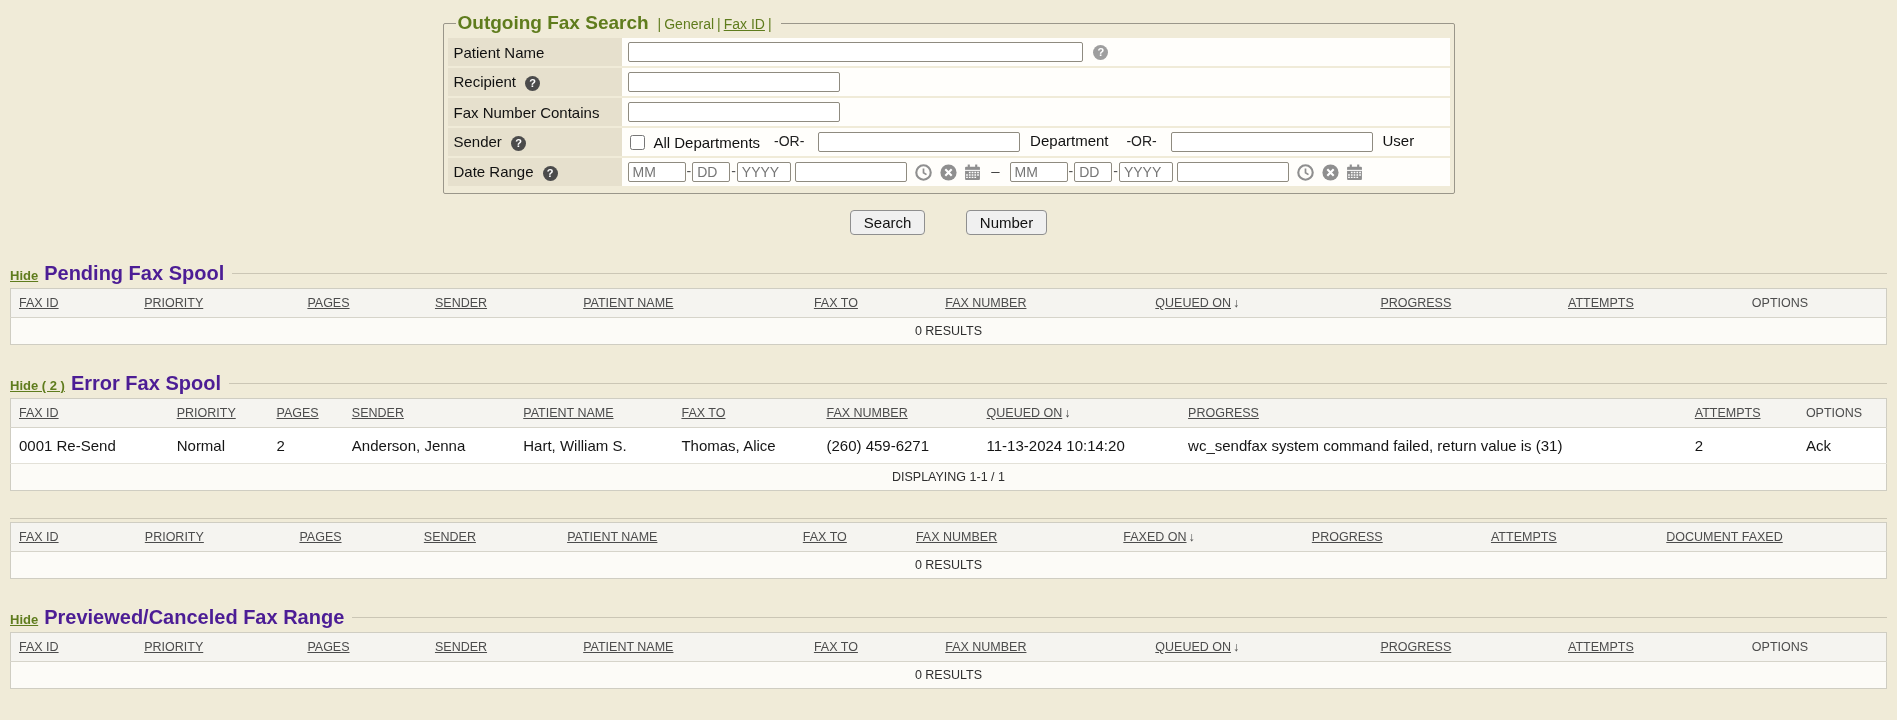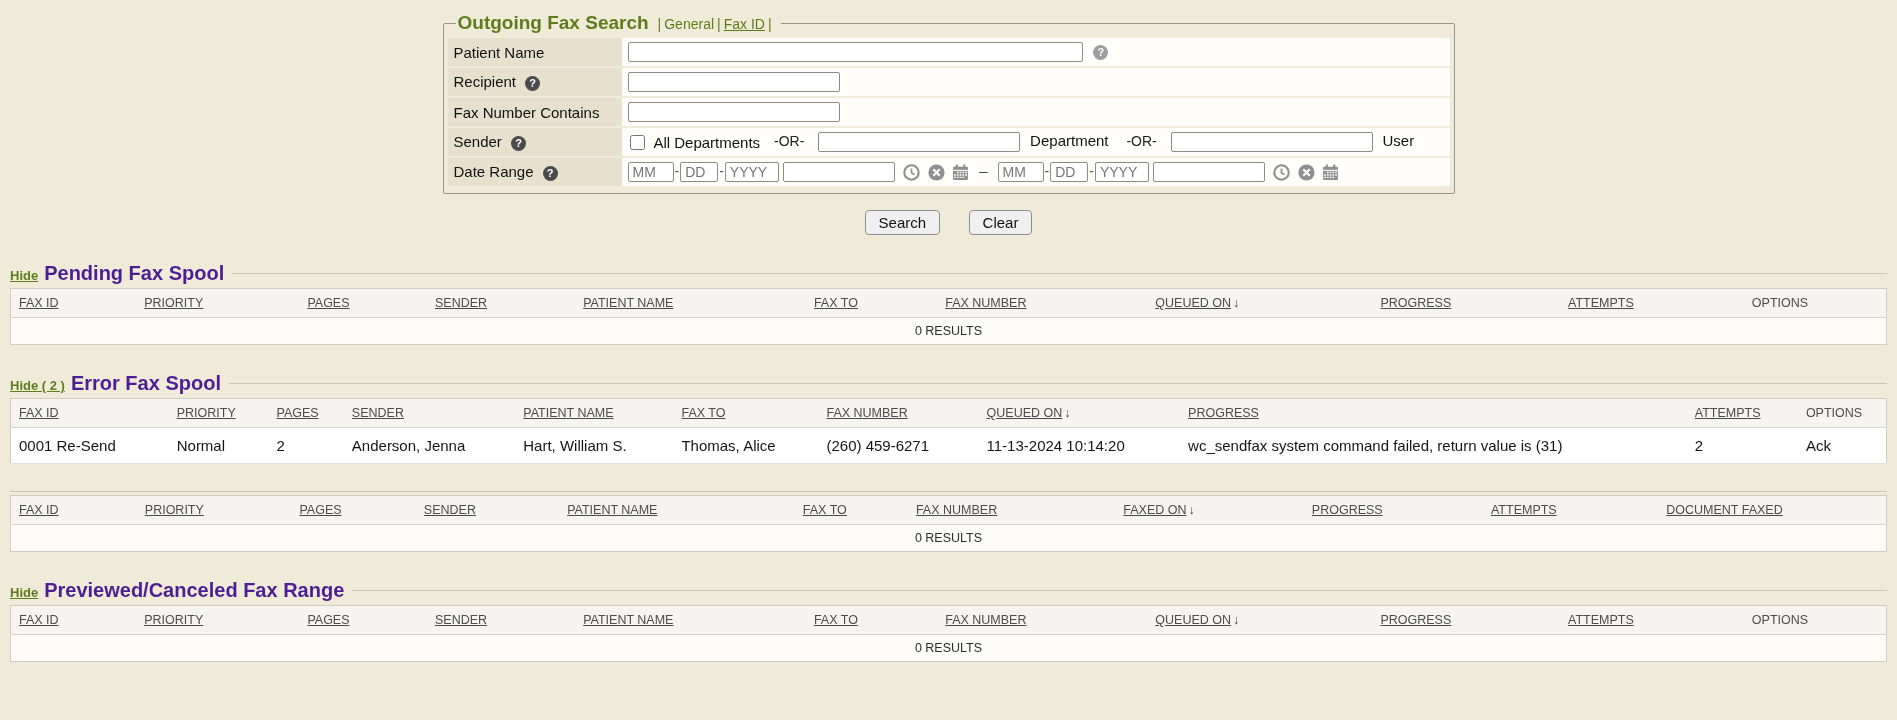--- a/index.html
+++ b/index.html
@@ -38,40 +38,40 @@
   }
   .input-blue{
     width:455px;height:24px;
     border:2px solid #1b1b1b;border-radius:3px;
     background:linear-gradient(135deg,#e9f3fb 0%,#c7def1 100%);
   }
   .input-thin{width:212px;}
   .input-thick{
     width:202px;height:23px;border:2px solid #1b1b1b;border-radius:1px;
   }
-  .w-mm{width:46px;} .w-dd{width:38px;} .w-yyyy{width:54px;} .w-time{width:112px;}
+  .w-mm{width:58px;} .w-dd{width:38px;} .w-yyyy{width:54px;} .w-time{width:112px;}
   .dsep{color:#555;margin:0 1px;}
   .rsep{color:#444;margin:0 6px;font-size:15px;}
   .or-text{margin:0 10px;color:#222;font-size:14px;}
   .inline-lbl{font-size:15px;color:#111;margin:0 4px 0 6px;}
   .help{
     display:inline-block;width:15px;height:15px;border-radius:50%;
     background:#4b4b4b;color:#fff;font-size:11px;font-weight:bold;
     text-align:center;line-height:15px;vertical-align:middle;margin-left:5px;
   }
   .help-light{background:#9e9e9e;margin-left:7px;}
   .cb{width:15px;height:15px;vertical-align:middle;margin:0 5px 0 2px;}
   .cb-label{font-size:15px;color:#111;vertical-align:middle;}
   .icon-svg{vertical-align:middle;margin-left:4px;}
   
   .btn-row{text-align:center;margin-top:16px;}
   .btn-row button{
     font-family:"Liberation Sans",sans-serif;font-size:15px;color:#111;
     background:#f0f0f0;border:1px solid #8f8f8f;border-radius:4px;
-    padding:3px 13px;margin:0 12px;cursor:pointer;
+    padding:3px 13px;margin:0 18px;cursor:pointer;
   }
   
   .section-fieldset{
     border:0;border-top:1px solid #cbc6b5;
     margin:27px 10px 0;padding:0;
   }
   .section-fieldset legend{padding:0 8px 0 0;margin-left:0;white-space:nowrap;}
   .hide-link{
     font-size:13px;font-weight:bold;color:#5f7c1d;text-decoration:underline;
     margin-right:6px;
@@ -181,21 +181,21 @@
               <path d="M4.6 8h1.6M7.2 8h1.6M9.8 8h1.6M12.4 8h1.6M2 10.3h1.6M4.6 10.3h1.6M7.2 10.3h1.6M9.8 10.3h1.6M12.4 10.3h1.6M2 12.6h1.6M4.6 12.6h1.6M7.2 12.6h1.6M9.8 12.6h1.6" stroke="#fff" stroke-width="1.3"></path>
             </svg>
       </td>
     </tr>
   </tbody>
     </table>
 </fieldset>
 
 <div class="btn-row">
   <button>Search</button>
-  <button>Clear</button>
+  <button>Number</button>
 </div>
 
 <div id="sections">
     <fieldset class="section-fieldset">
       <legend><a class="hide-link">Hide</a><span class="section-title">Pending Fax Spool</span></legend>
       <table class="spool-table">
         <colgroup>
           <col style="width: 6.7%;">
           <col style="width: 8.7%;">
           <col style="width: 6.8%;">
@@ -268,20 +268,23 @@
             <td>2</td>
             <td>Anderson, Jenna</td>
             <td>Hart, William S.</td>
             <td>Thomas, Alice</td>
             <td>(260) 459-6271</td>
             <td>11-13-2024 10:14:20</td>
             <td>wc_sendfax system command failed, return value is (31)</td>
             <td>2</td>
             <td>Ack</td>
           </tr>
+          <tr class="meta-row">
+            <td colspan="11">DISPLAYING 1-1 / 1</td>
+          </tr>
         </tbody>
       </table>
     </fieldset>
     <fieldset class="section-fieldset">
       <table class="spool-table">
         <colgroup>
           <col style="width: 6.7%;">
           <col style="width: 8.2%;">
           <col style="width: 6.6%;">
           <col style="width: 7.6%;">

